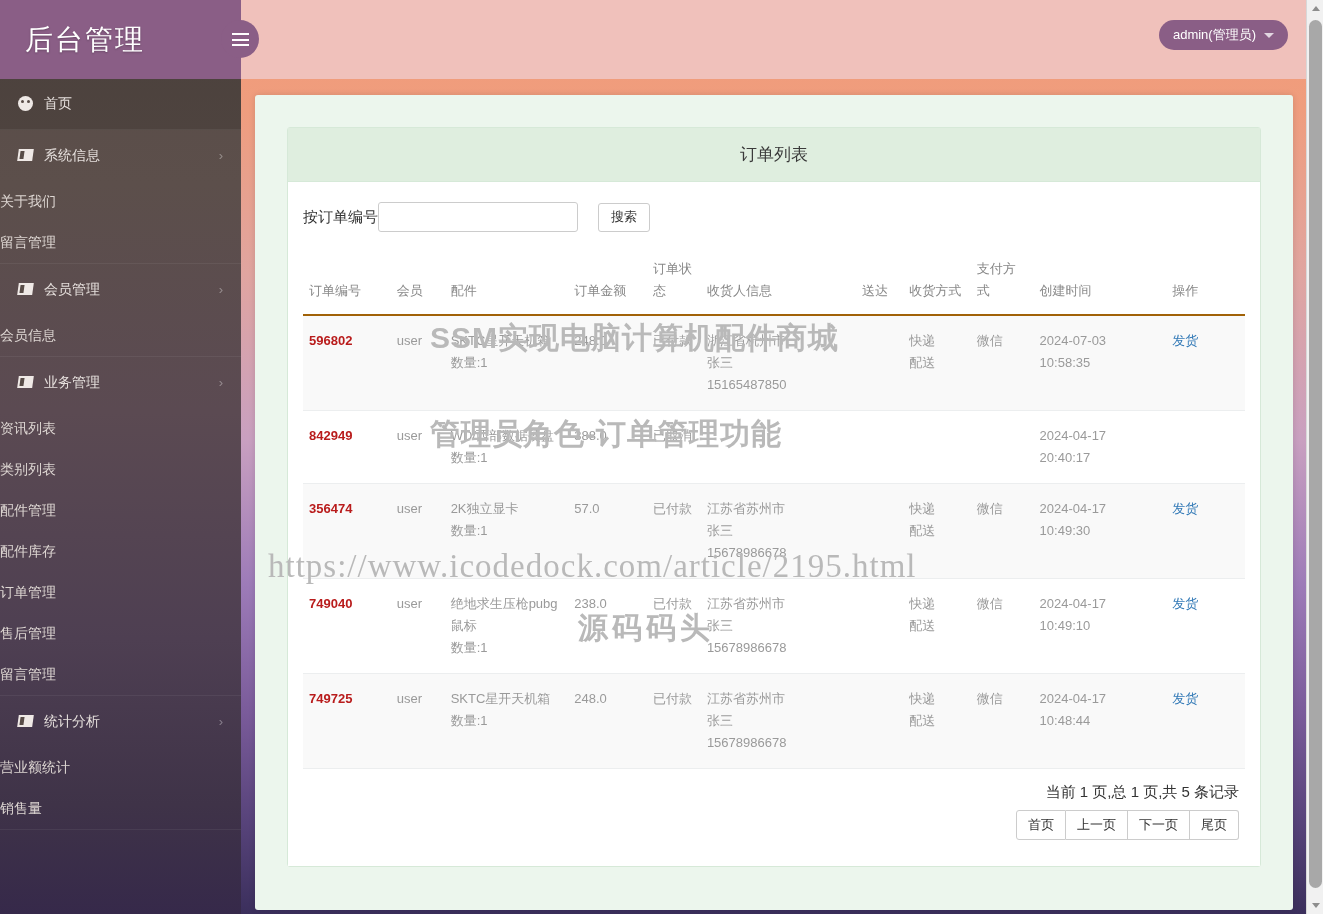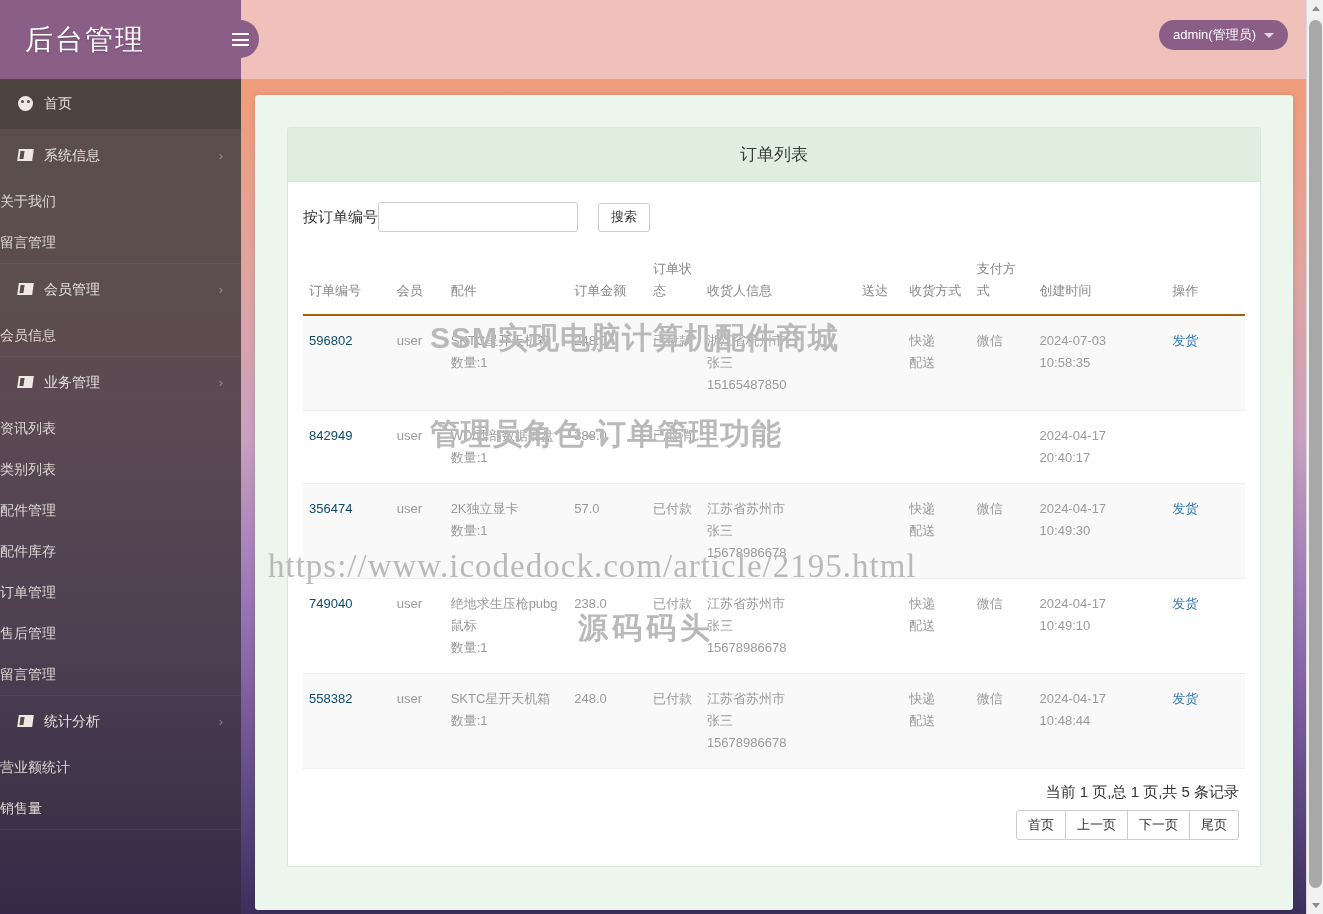--- a/index.html
+++ b/index.html
@@ -152,21 +152,21 @@
     text-align: left; font-weight: normal; color: #888;
     padding: 8px 6px 12px 6px; vertical-align: bottom;
     border-bottom: 2px solid #a16207; line-height: 22px;
   }
   table.orders tbody td {
     padding: 14px 6px; color: #9a9a9a; vertical-align: top;
     border-top: 1px solid #eceeef; line-height: 22px;
   }
   table.orders tbody tr:nth-child(odd) { background: #f9f9f9; }
   table.orders tbody tr:nth-child(even) { background: #fff; }
-  .order-no { color: #0c4a6e; font-weight: normal; }
+  .order-no { color: #b91c1c; font-weight: bold; }
   .op-link { color: #337ab7; cursor: pointer; }
 
   .col-no { width: 78px; }
   .col-member { width: 48px; }
   .col-part { width: 110px; }
   .col-amount { width: 70px; }
   .col-status { width: 48px; }
   .col-receiver { width: 138px; }
   .col-arrive { width: 42px; }
   .col-ship { width: 60px; }
@@ -348,21 +348,21 @@
                 <td class="col-amount">238.0</td>
                 <td class="col-status">已付款</td>
                 <td class="col-receiver">江苏省苏州市<br>张三<br>15678986678</td>
                 <td class="col-arrive"></td>
                 <td class="col-ship">快递<br>配送</td>
                 <td class="col-pay">微信</td>
                 <td class="col-time">2024-04-17<br>10:49:10</td>
                 <td class="col-op"><span class="op-link">发货</span></td>
               </tr>
               <tr>
-                <td class="col-no"><span class="order-no">558382</span></td>
+                <td class="col-no"><span class="order-no">749725</span></td>
                 <td class="col-member">user</td>
                 <td class="col-part">SKTC星开天机箱<br>数量:1</td>
                 <td class="col-amount">248.0</td>
                 <td class="col-status">已付款</td>
                 <td class="col-receiver">江苏省苏州市<br>张三<br>15678986678</td>
                 <td class="col-arrive"></td>
                 <td class="col-ship">快递<br>配送</td>
                 <td class="col-pay">微信</td>
                 <td class="col-time">2024-04-17<br>10:48:44</td>
                 <td class="col-op"><span class="op-link">发货</span></td>

